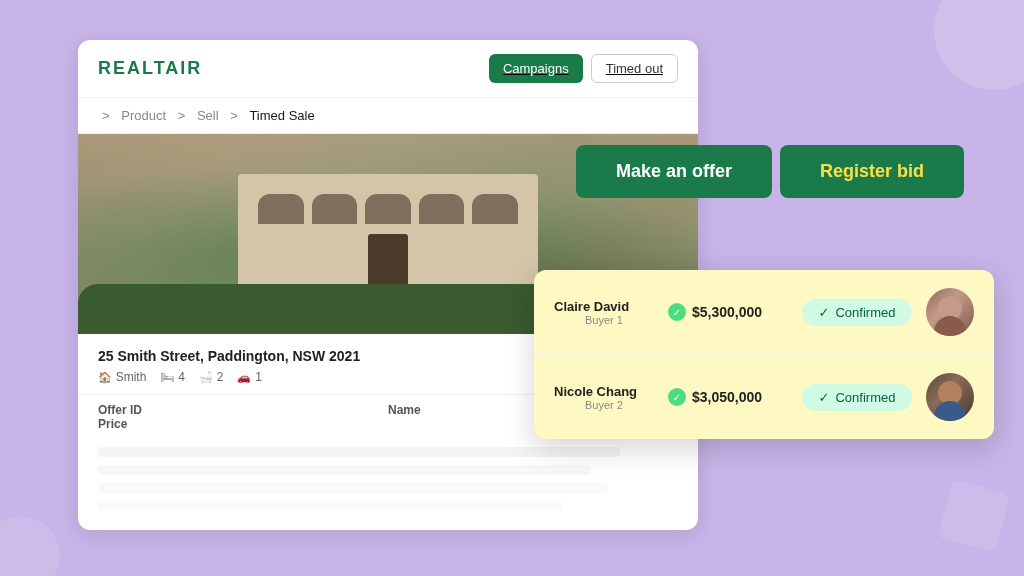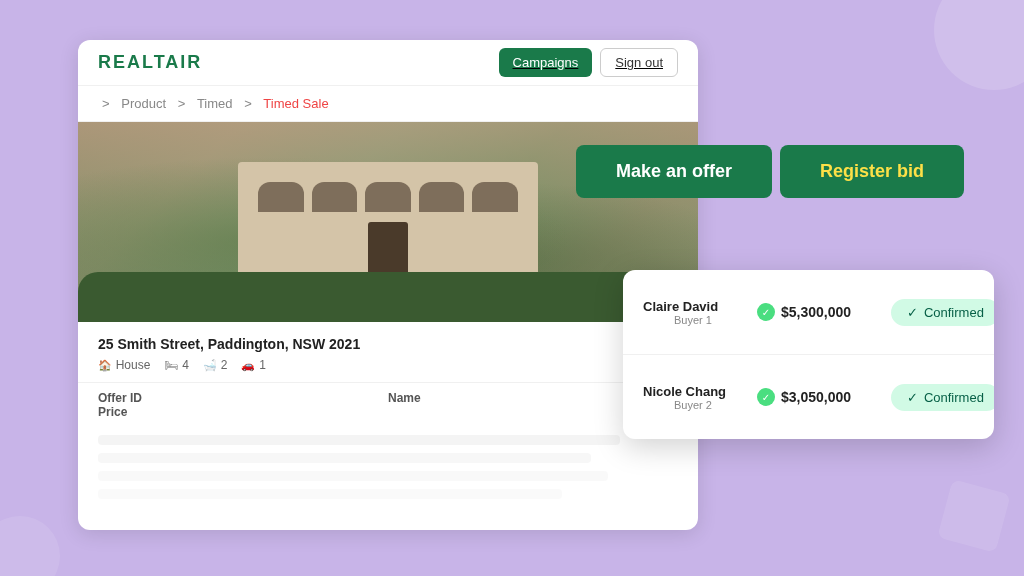--- a/index.html
+++ b/index.html
@@ -25,21 +25,21 @@
       left: 78px;
       top: 40px;
       box-shadow: 0 4px 20px rgba(0,0,0,0.12);
       overflow: hidden;
     }
 
     .navbar {
       display: flex;
       align-items: center;
       justify-content: space-between;
-      padding: 8px 20px;
+      padding: 14px 20px;
       border-bottom: 1px solid #f0f0f0;
     }
 
     .logo {
       color: #1a7a4a;
       font-weight: 700;
       font-size: 18px;
       letter-spacing: 2px;
     }
 
@@ -75,21 +75,21 @@
       color: #555;
       border-bottom: 1px solid #f0f0f0;
     }
 
     .breadcrumb span {
       color: #888;
       margin: 0 4px;
     }
 
     .breadcrumb .active {
-      color: #ef4444;
+      color: #0f172a;
       font-weight: 500;
     }
 
     .property-image {
       width: 100%;
       height: 200px;
       background: linear-gradient(
         135deg,
         #8b7355 0%,
         #a0896a 20%,
@@ -242,23 +242,23 @@
       font-weight: 600;
       cursor: pointer;
       white-space: nowrap;
     }
 
     
     .offers-card {
       position: absolute;
       right: 30px;
       top: 270px;
-      background: #ffffff;
+      background: #fef9c3;
       border-radius: 12px;
-      width: 371px;
+      width: 460px;
       box-shadow: 0 8px 30px rgba(0,0,0,0.18);
       z-index: 20;
       overflow: hidden;
     }
 
     .offer-row {
       display: flex;
       align-items: center;
       padding: 18px 20px;
       gap: 14px;
@@ -431,29 +431,29 @@
 <div class="bg-circle-1"></div>
 <div class="bg-circle-2"></div>
 <div class="bg-rect"></div>
 
 <div class="main-card">
 
   <nav class="navbar">
     <div class="logo">REALTAIR</div>
     <div class="nav-right">
       <button class="btn-campaigns">Campaigns</button>
-      <button class="btn-signout">Sign out</button>
+      <button class="btn-signout">Timed out</button>
     </div>
   </nav>
 
   <div class="breadcrumb">
     <span>&gt;</span>
     <span style="cursor:pointer; margin: 4px 4px;">Product</span>
     <span>&gt;</span>
-    <span style="cursor:pointer; margin: 0 4px;">Timed</span>
+    <span style="cursor:pointer; margin: 0 4px;">Sell</span>
     <span>&gt;</span>
     <span class="active" style="margin: 0 4px;">Timed Sale</span>
   </div>
 
   <div class="property-image">
     <div class="property-image-overlay"></div>
     <div class="building">
       <div class="building-windows">
         <div class="window"></div>
         <div class="window"></div>
@@ -464,21 +464,21 @@
       <div class="building-door"></div>
     </div>
     <div class="hedge-row"></div>
   </div>
 
   <div class="property-info">
     <div class="address">25 Smith Street, Paddington, NSW 2021</div>
     <div class="property-meta">
       <div class="meta-item">
         <span class="meta-icon">🏠</span>
-        <span>House</span>
+        <span>Smith</span>
       </div>
       <div class="meta-item">
         <span class="meta-icon">🛏</span>
         <span>4</span>
       </div>
       <div class="meta-item">
         <span class="meta-icon">🛁</span>
         <span>2</span>
       </div>
       <div class="meta-item">

